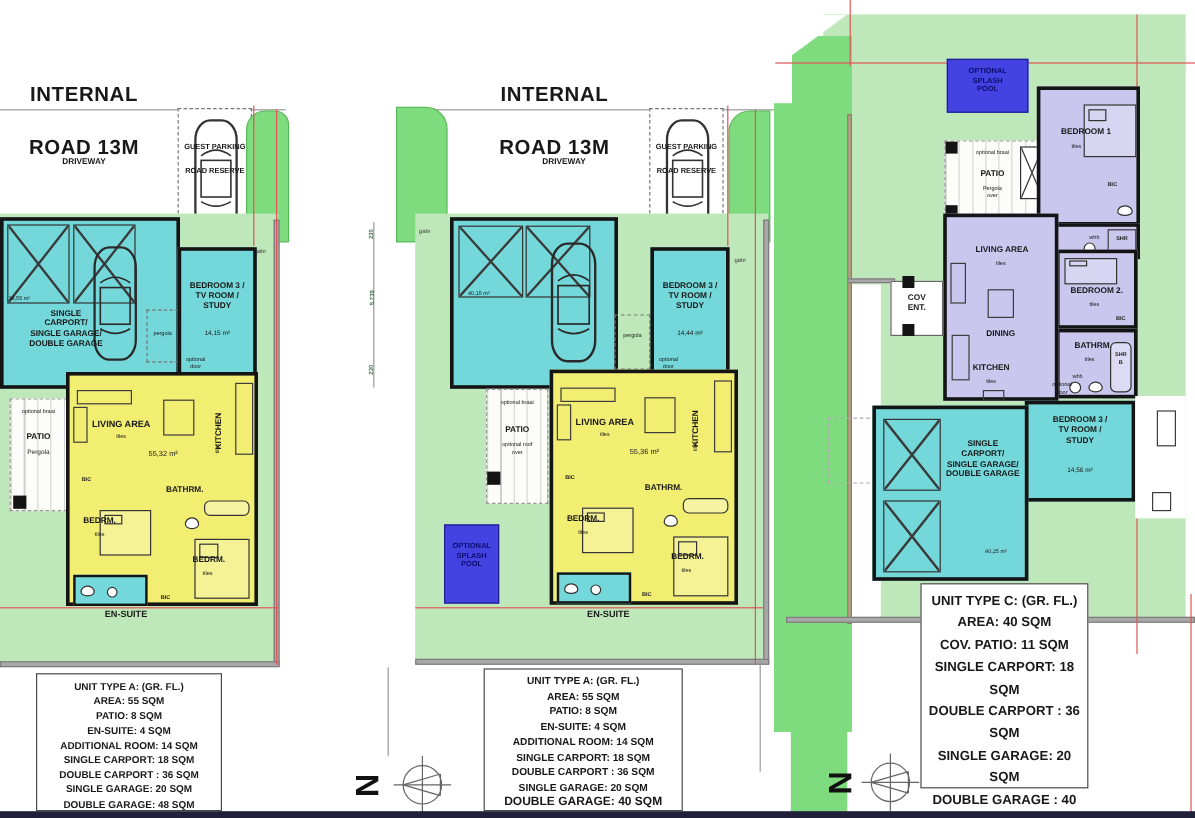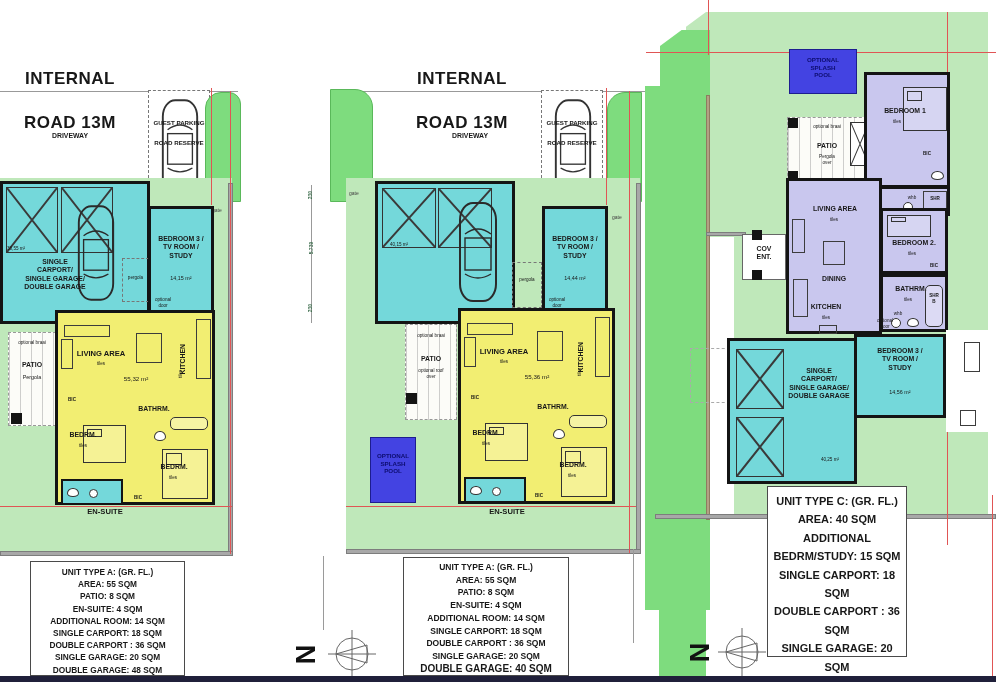--- a/index.html
+++ b/index.html
@@ -412,21 +412,21 @@
   </div>
 
   <div class="a" style="left:946px;top:330px;width:42px;height:102px;background:#fff">
     <div class="a furn" style="left:18px;top:12px;width:16px;height:30px"></div>
     <div class="a furn" style="left:14px;top:80px;width:16px;height:16px"></div>
   </div>
 
   <div class="a specbox" style="left:767px;top:486px;width:140px;height:171px;padding:5px 4px 0 4px">
     <div class="lbl" style="font-size:11px;line-height:18.4px">UNIT TYPE C: (GR. FL.)</div>
     <div class="lbl" style="font-size:11px;line-height:18.4px">AREA: 40 SQM</div>
-    <div class="lbl" style="font-size:11px;line-height:18.4px">ADDITIONAL BEDRM/STUDY: 15 SQM</div>
+    <div class="lbl" style="font-size:11px;line-height:18.4px">COV. PATIO: 11 SQM</div>
     <div class="lbl" style="font-size:11px;line-height:18.4px">SINGLE CARPORT: 18 SQM</div>
     <div class="lbl" style="font-size:11px;line-height:18.4px">DOUBLE CARPORT : 36 SQM</div>
     <div class="lbl" style="font-size:11px;line-height:18.4px">SINGLE GARAGE: 20 SQM</div>
     <div class="lbl" style="font-size:11px;line-height:18.4px">DOUBLE GARAGE : 40 SQM</div>
   </div>
 
   <div class="a hedge" style="left:659px;top:610px;width:47px;height:72px;border:0"></div>
   <div class="a lbl north" style="left:686px;top:636px;width:26px">N</div>
   <svg class="a" style="left:716px;top:626px" width="52" height="52" viewBox="0 0 52 52">
     <circle cx="26" cy="26" r="16" fill="none" stroke="#666" stroke-width="1"></circle>

